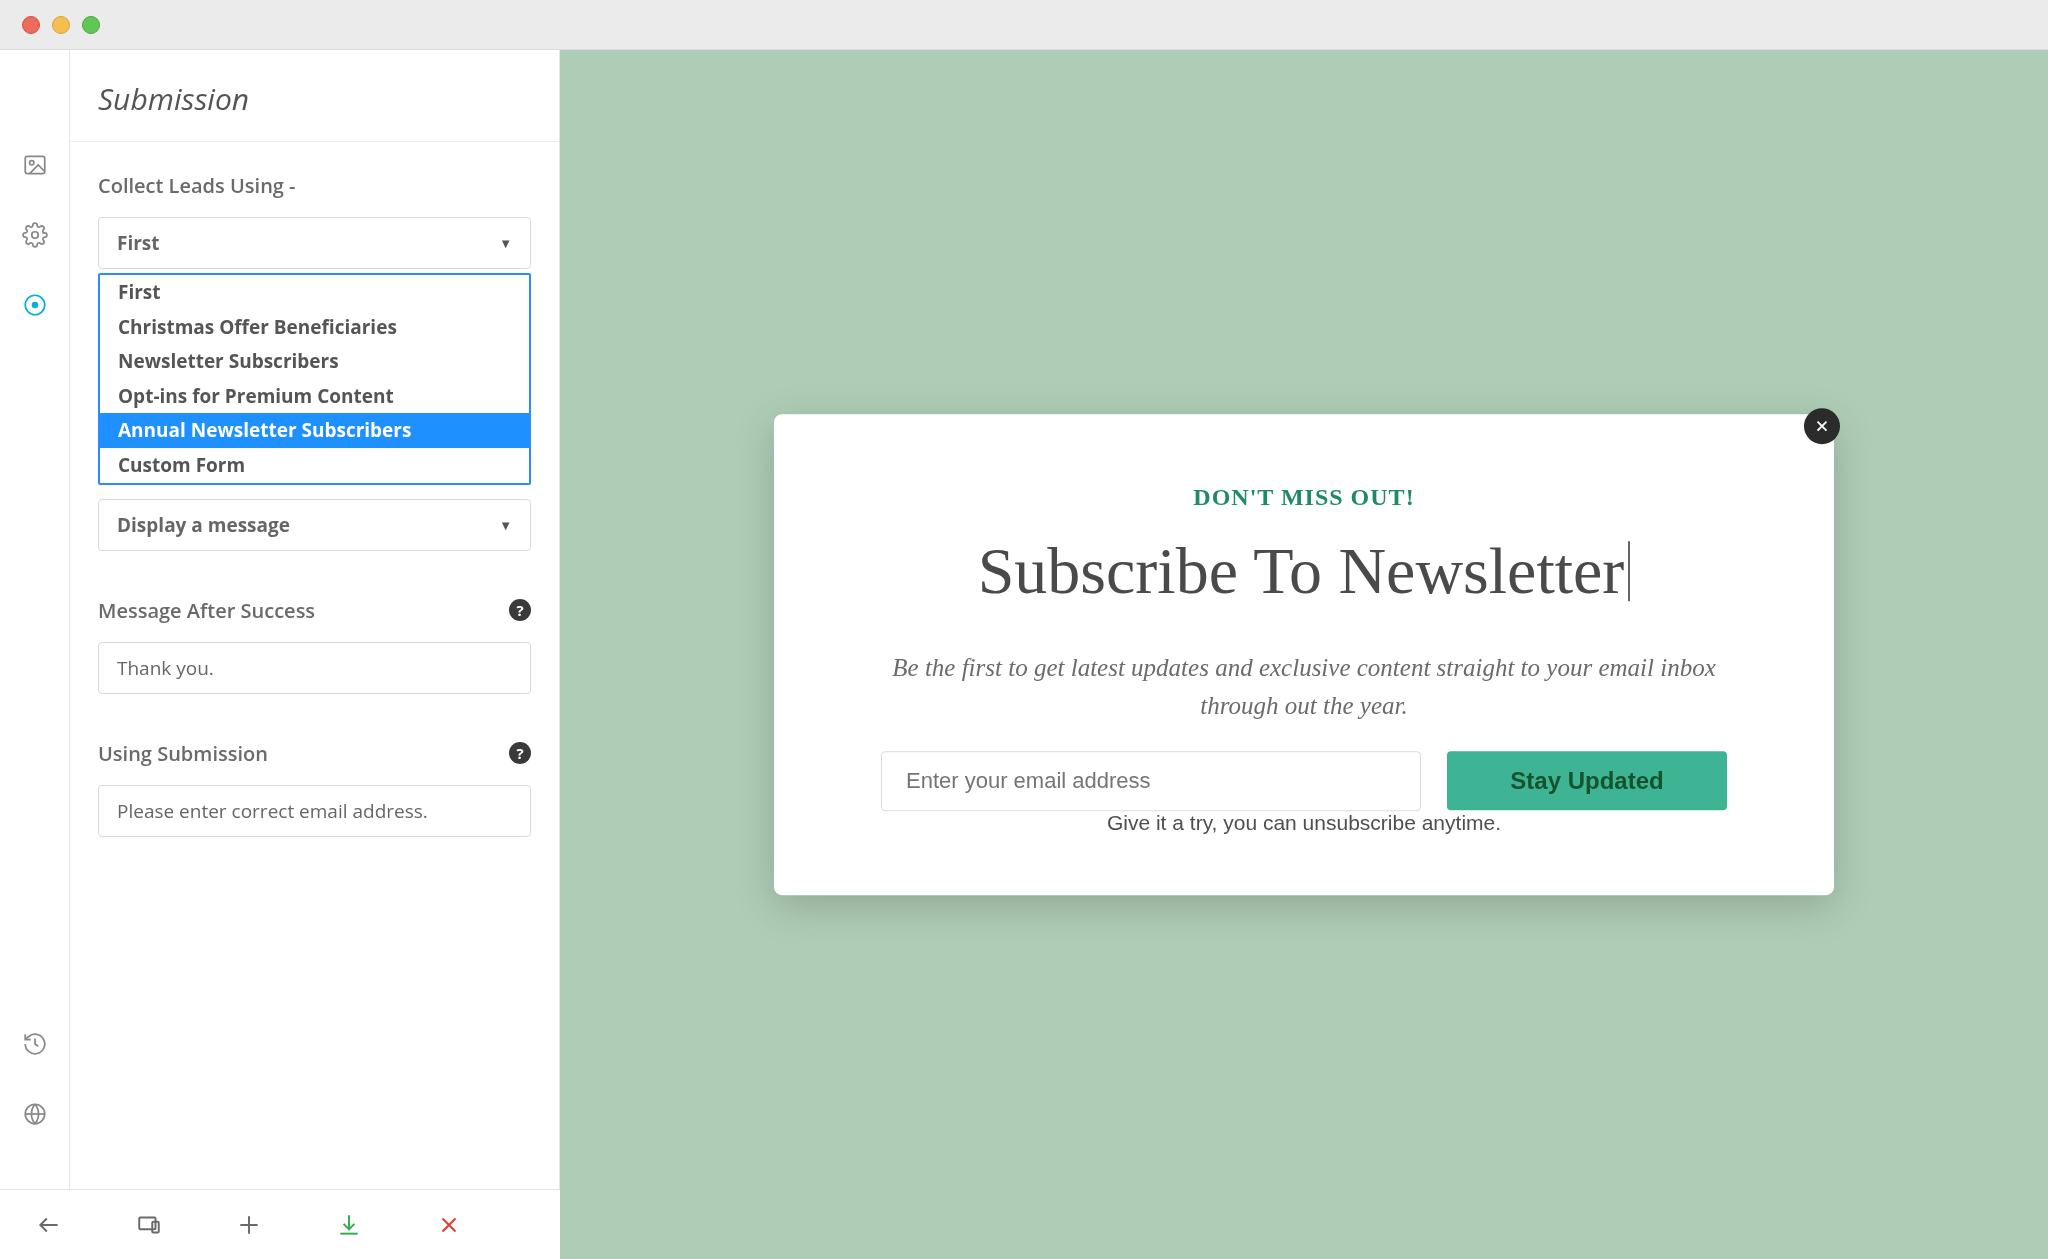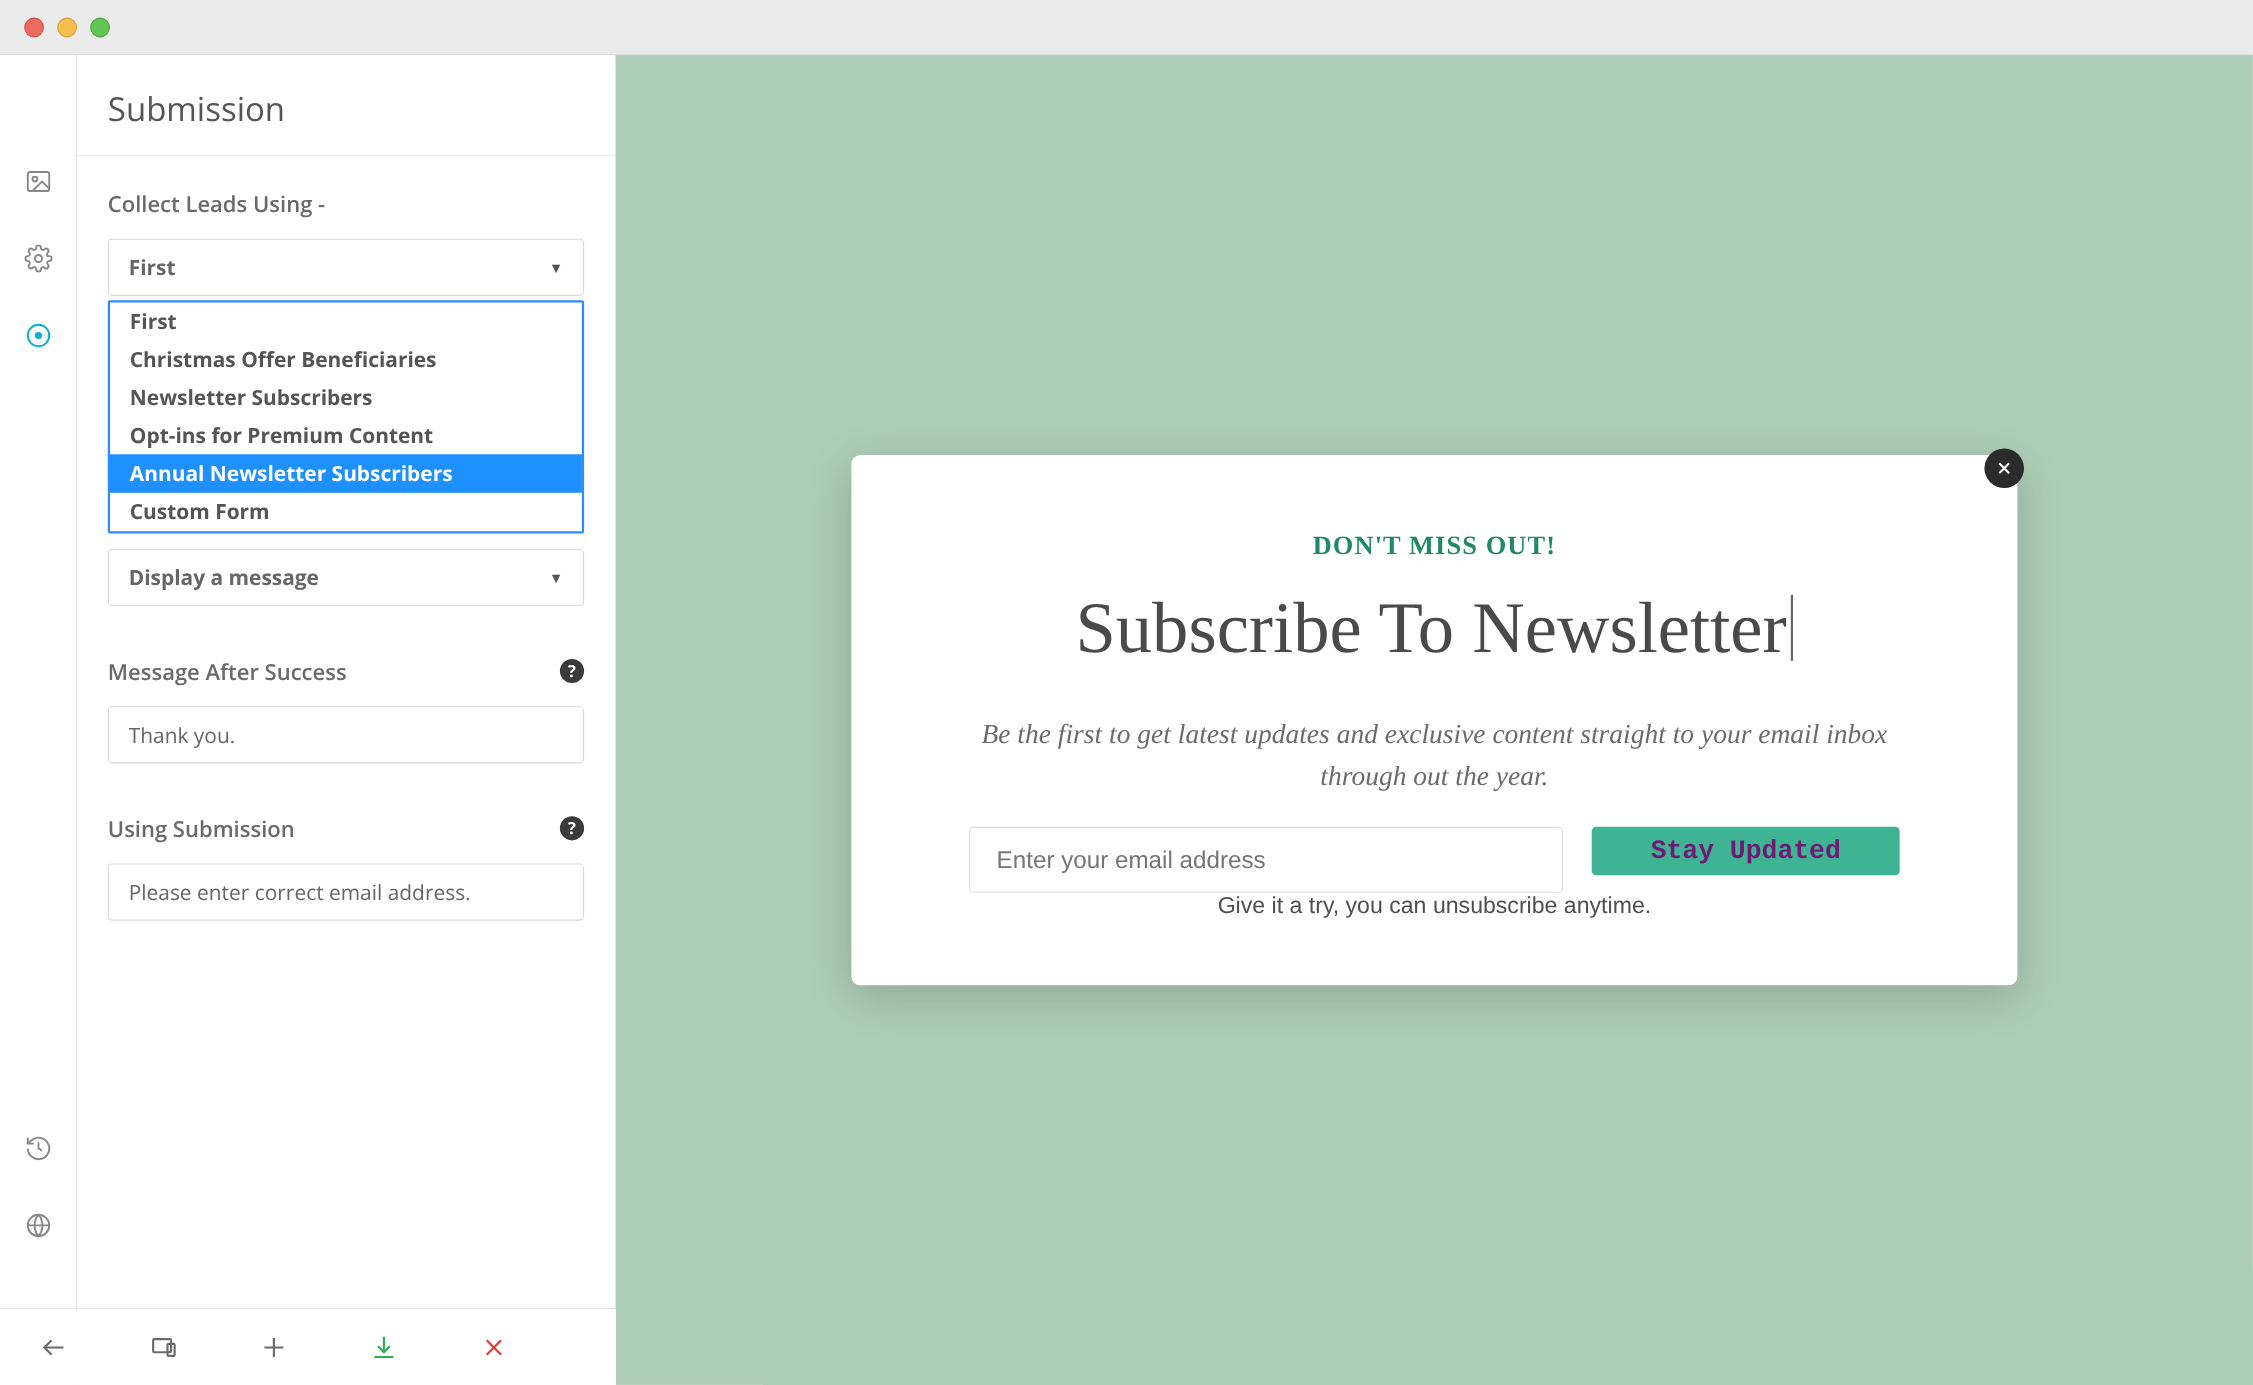--- a/index.html
+++ b/index.html
@@ -16,21 +16,21 @@
 
   
   .rail { width: 70px; border-right: 1px solid #e5e5e5; display: flex; flex-direction: column; align-items: center; padding-top: 100px; gap: 40px; position:relative;}
   .rail-icon { width: 30px; height: 30px; display:flex; align-items:center; justify-content:center; color:#888; cursor:pointer;}
   .rail-icon.active { color:#06b0d7;}
   .rail-bottom { position:absolute; bottom:130px; left:0; right:0; display:flex; flex-direction:column; align-items:center; gap:40px;}
   .rail-icon svg { width:26px; height:26px; stroke:currentColor; fill:none; stroke-width:1.6;}
 
   
   .panel { width: 490px; border-right:1px solid #e5e5e5; background:#fff; display:flex; flex-direction:column;}
-  .panel-title { font-size: 30px; font-weight:400; color:#555; padding: 28px 28px 22px 28px; border-bottom:1px solid #eee;}
+  .panel-title { font-size: 30px; font-weight:400; color:#555; padding: 28px 28px 22px 28px; border-bottom:1px solid #eee;font-style:italic;}
   .panel-body { padding: 30px 28px; flex:1; overflow:auto;}
   .field-label { font-size:20px; color:#6a6a6a; font-weight:600; margin-bottom:18px; display:flex; align-items:center; justify-content:space-between;}
   .help { width:22px; height:22px; border-radius:50%; background:#3a3a3a; color:#fff; font-size:15px; display:flex; align-items:center; justify-content:center; font-weight:700;}
   .select-box, .input-box { width:100%; border:1px solid #d9d9d9; border-radius:4px; background:#fff; height:52px; padding:0 18px; font-size:19px; color:#666; display:flex; align-items:center; justify-content:space-between; cursor:pointer;}
   .select-box .caret { font-size:13px; color:#555;}
   .input-box { cursor:text;}
   .section-gap { height:46px; }
   .dropdown-wrap { position:relative;font-weight:bold; }
   .dropdown-open { border:2px solid #2a8cff; border-radius:2px; background:#fff; margin-top:4px;}
   .dropdown-open .opt { padding:4px 18px; font-size:19px; color:#555; cursor:pointer; line-height:1.4;}
@@ -40,21 +40,21 @@
   
   .canvas { flex:1; background:#aecdb6; position:relative;}
   .popup { position:absolute; left:50%; top:50%; transform:translate(-50%, -50%); width:1060px; background:#fff; border-radius:8px; box-shadow:0 10px 40px rgba(0,0,0,.18); padding:70px 80px 60px 80px; text-align:center;}
   .close-btn { position:absolute; top:-6px; right:-6px; width:36px; height:36px; border-radius:50%; background:#2b2b2b; color:#fff; display:flex; align-items:center; justify-content:center; cursor:pointer; font-size:20px;}
   .eyebrow { color:#1f8a65; font-weight:700; letter-spacing:1px; font-size:24px; font-family: Georgia, 'Times New Roman', serif;}
   .headline { font-family: Georgia, 'Times New Roman', serif; font-size:66px; color:#4a4a4a; margin-top:22px; line-height:1.1; font-weight:400; position:relative; display:inline-block;}
   .headline .cursor { display:inline-block; width:2px; height:60px; background:#666; vertical-align:baseline; margin-left:4px; position:relative; top:8px;}
   .subhead { font-family: Georgia, 'Times New Roman', serif; font-style:italic; color:#6b6b6b; font-size:25px; line-height:1.5; margin-top:42px;}
   .form-row { display:flex; gap:26px; justify-content:center; margin-top:27px;}
   .email-input { flex:0 0 540px; height:60px; border:1px solid #dcdcdc; border-radius:4px; padding:0 24px; font-size:22px; color:#888;}
-  .cta { flex:0 0 280px; height:44px; background:#3fb494; color:#701a75; border:none; border-radius:4px; font-size:24px; font-weight:700; font-family: Liberation Mono, monospace; cursor:pointer;}
+  .cta { flex:0 0 280px; height:59px; background:#3fb494; color:#14532d; border:none; border-radius:4px; font-size:24px; font-weight:700; font-family: Liberation Sans, sans-serif; cursor:pointer;}
   .footnote { font-family: Liberation Sans, sans-serif; color:#4f4f4f; font-size:21px; }
 
   
   .bottombar { position:absolute; bottom:0; left:0; width:560px; height:70px; background:#fff; border-top:1px solid #e5e5e5; display:flex; align-items:center; gap:70px; padding-left:34px;}
   .bb-icon { width:30px; height:30px; display:flex; align-items:center; justify-content:center; color:#6a6a6a; cursor:pointer;}
   .bb-icon svg { width:26px; height:26px; stroke:currentColor; fill:none; stroke-width:1.8;}
   .bb-icon.green { color:#2fae4e;}
   .bb-icon.red { color:#e23b32;}
 </style>
 </head>

